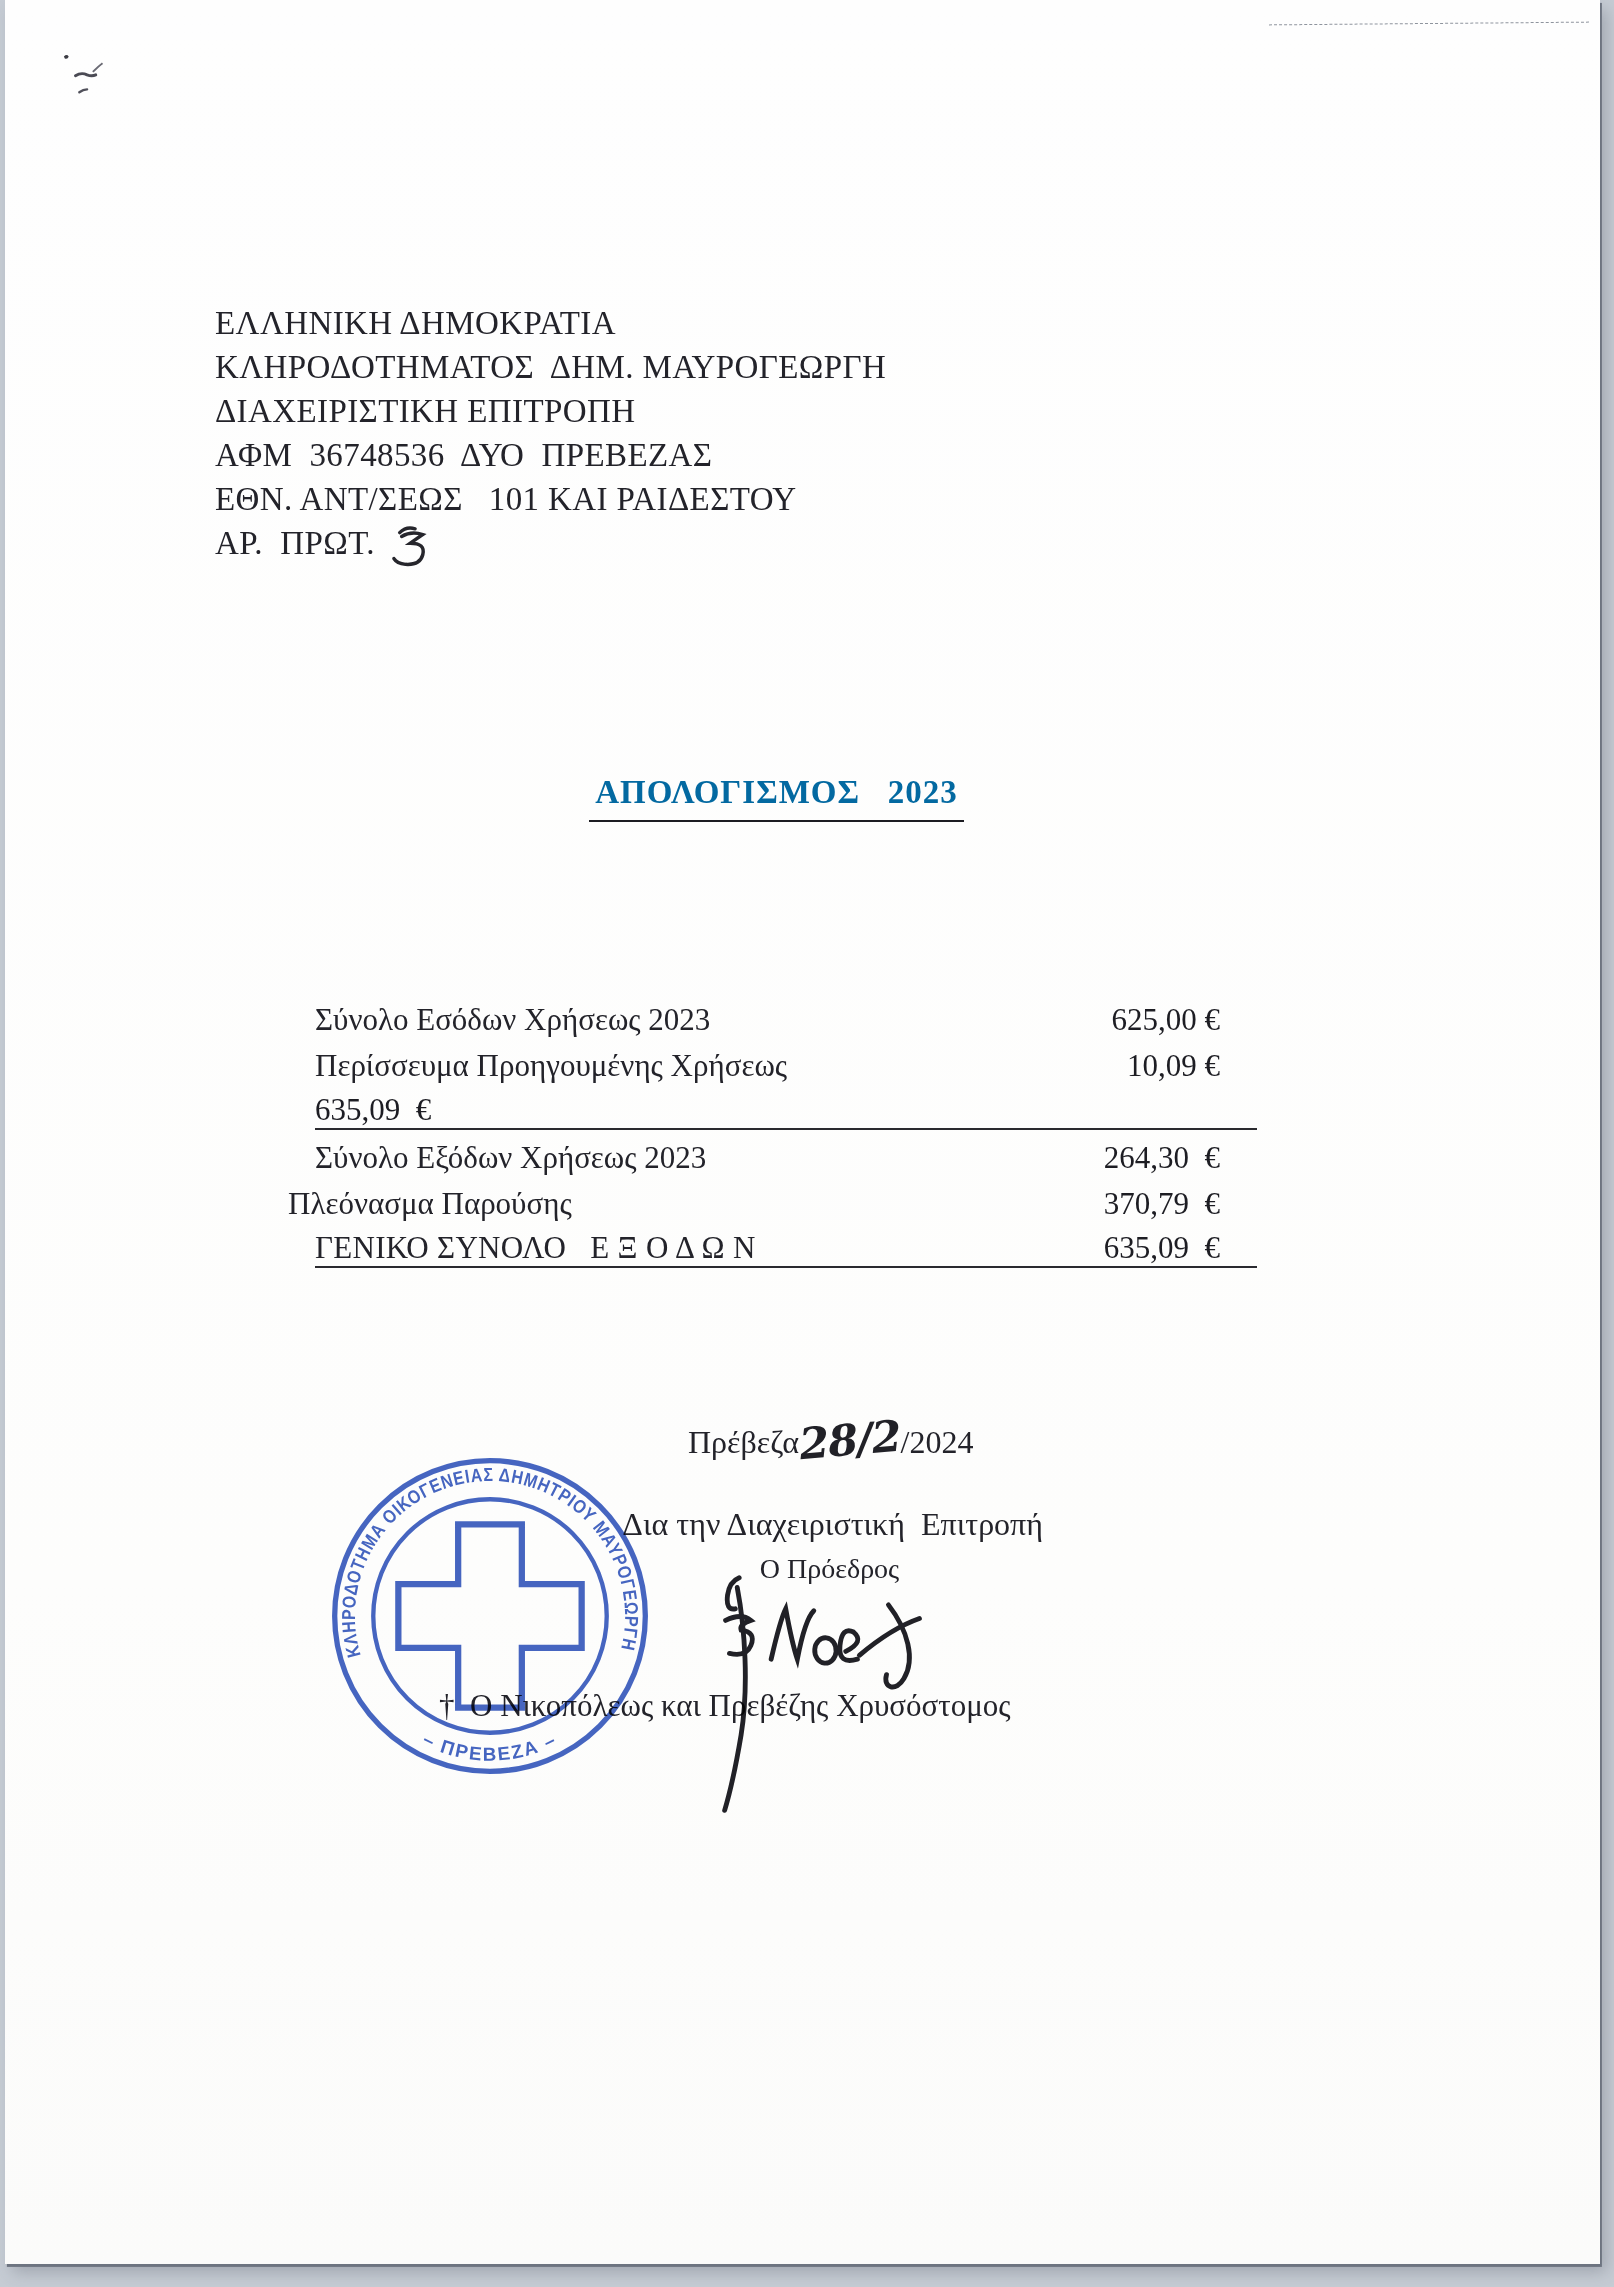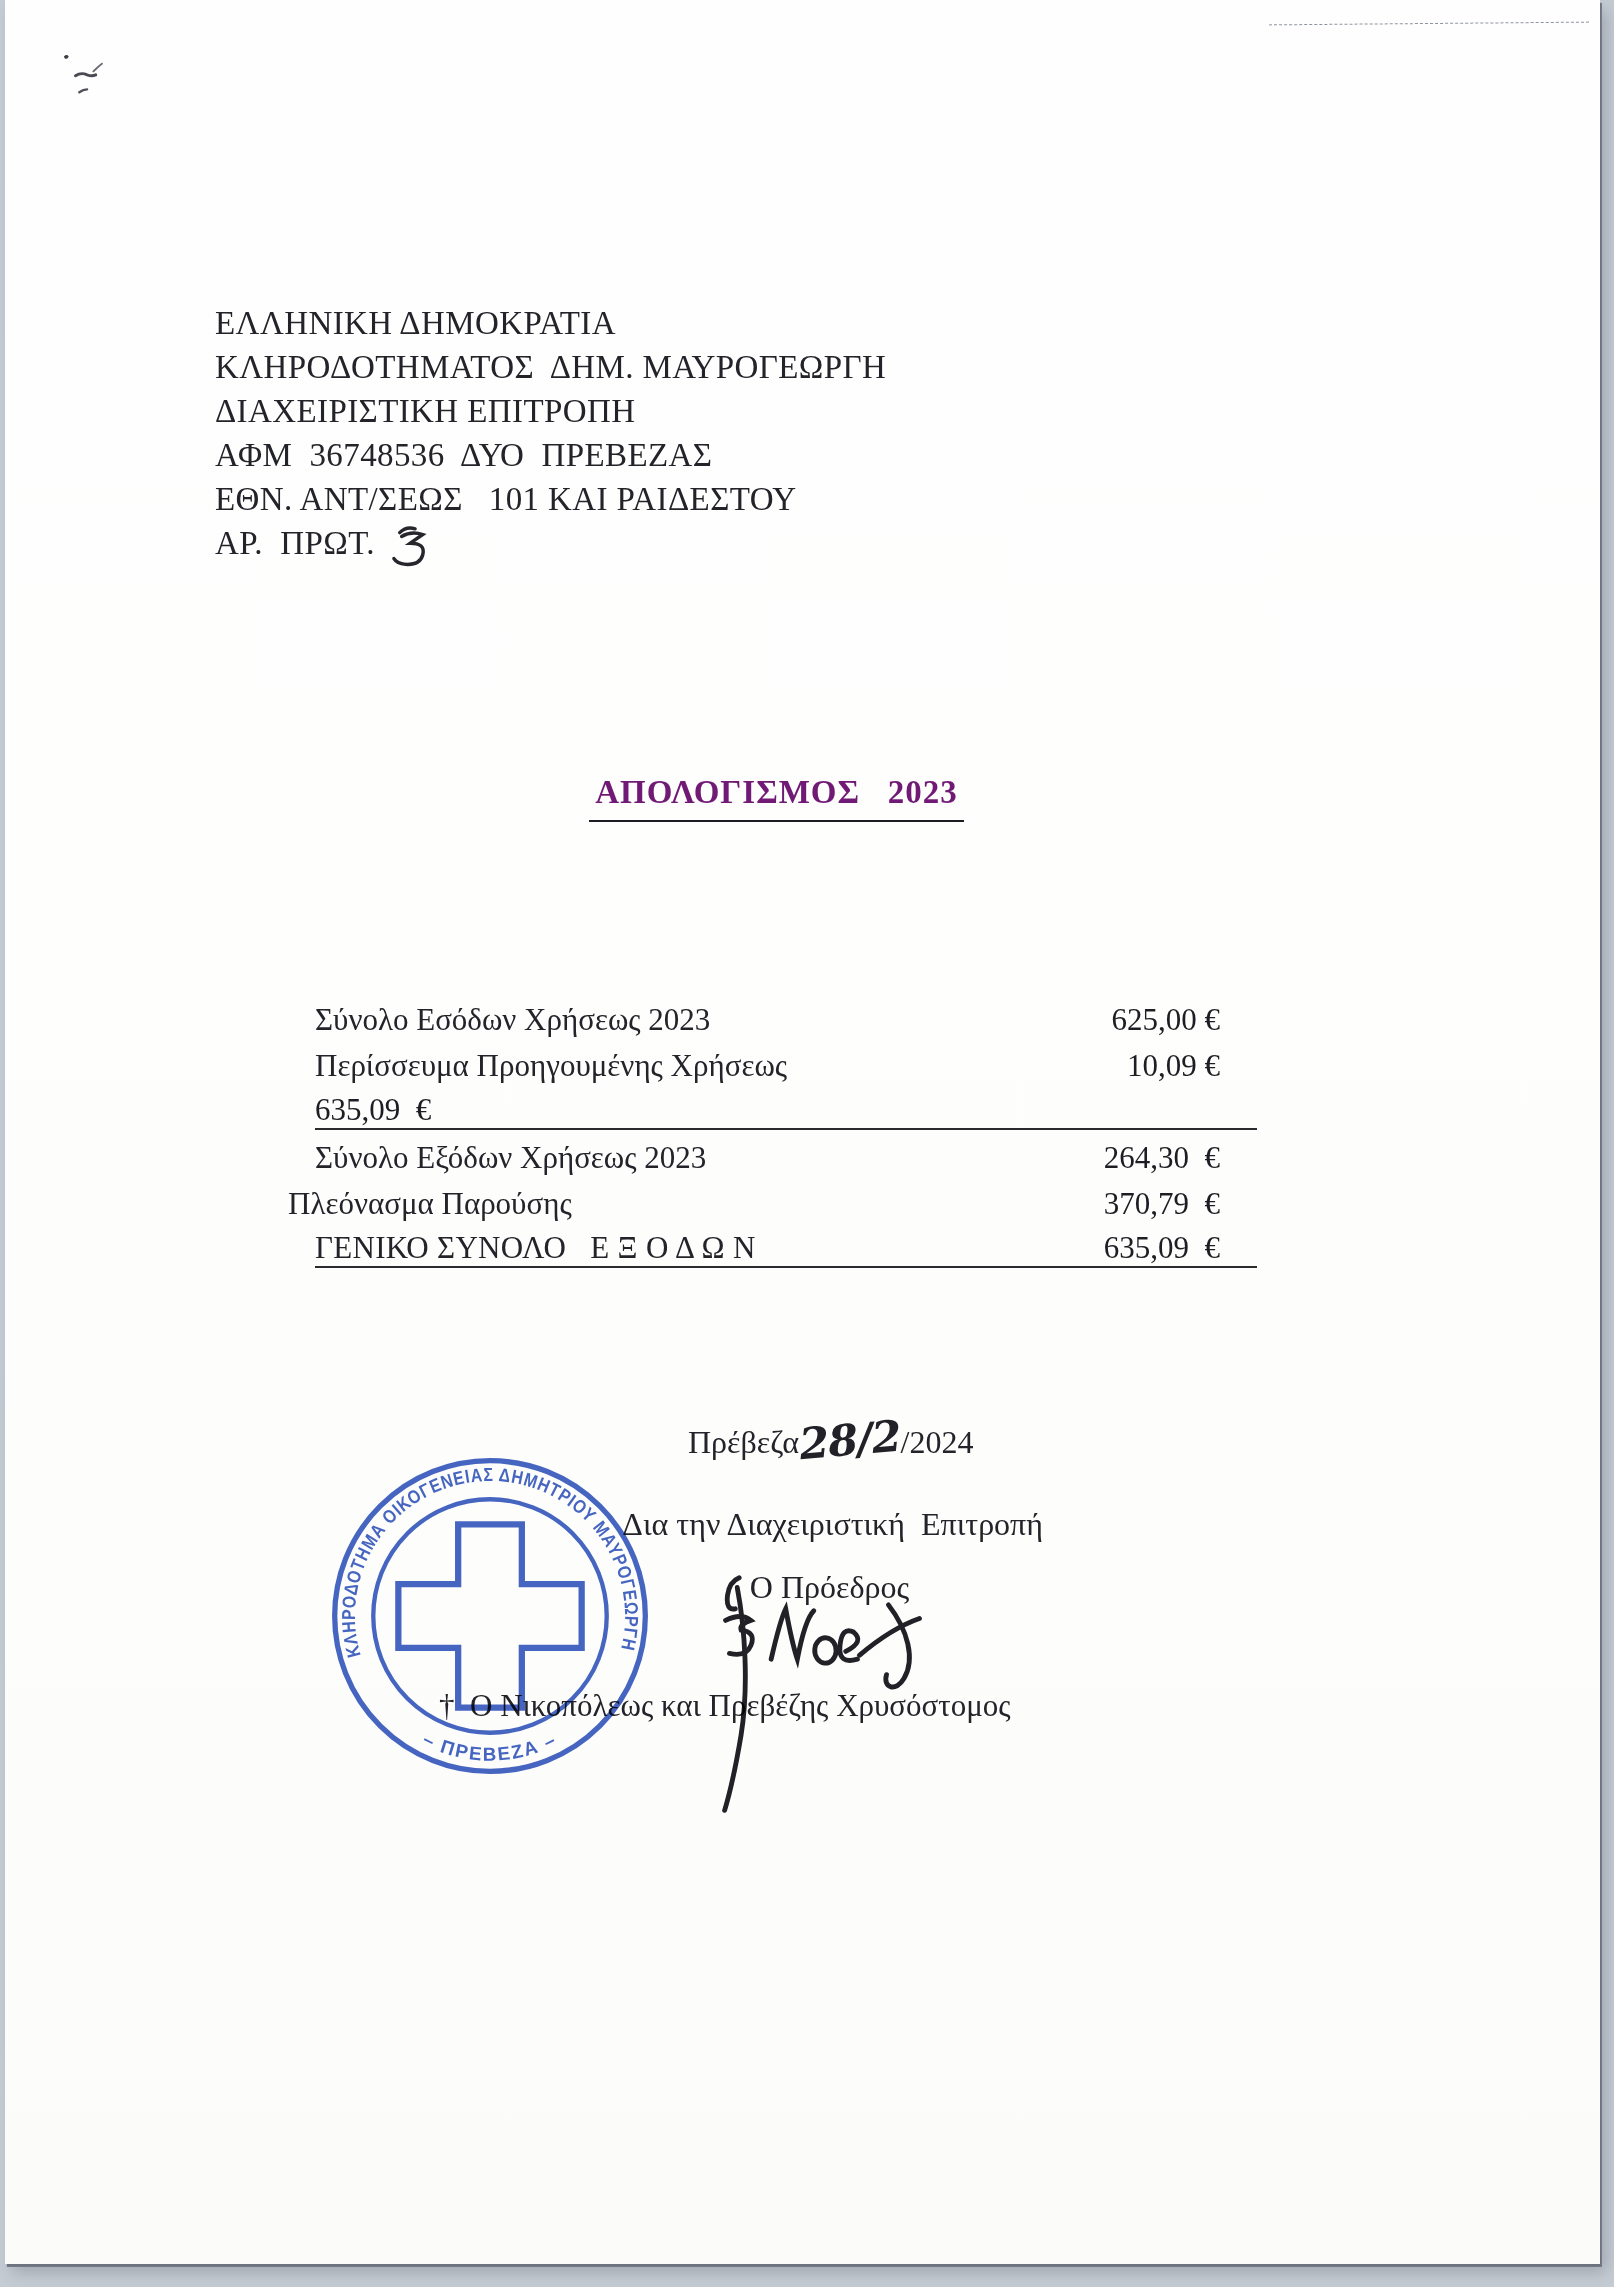--- a/index.html
+++ b/index.html
@@ -17,40 +17,40 @@
   }
   
   .hdr { position:absolute; left:215px; top:289px;margin-top:12px; }
   .hdr .hline { font-size:33px; line-height:44px; white-space:pre; letter-spacing:0.4px; }
   .proto { display:flex; align-items:flex-start; }
   .proto .num-svg { margin-left:15.5px; margin-top:1.9px; }
   
   .title-wrap { position:absolute; left:505px; top:774px; width:543px; text-align:center; }
   .title-wrap .ttl {
     display:inline-block; font-size:33px; font-weight:700; letter-spacing:1px;
-    white-space:pre; color:#701a75;
+    white-space:pre; color:#0369a1;
     border-bottom:2.9px solid #1c1c22; padding:0 5.8px 8.7px 5.8px;
   }
   
   .tbl { position:absolute; left:315px; top:992px; width:942px; }
   .trow { position:relative; height:46px; display:flex; align-items:flex-end; justify-content:space-between; }
   .trow .lbl { font-size:31px; white-space:pre; }
   .trow .val { font-size:31px; font-weight:400; white-space:pre; padding-right:37px; color:#1d1d23; }
   .trow.total { border-bottom:2.9px solid #2a2a2f; }
   .trow.total .lbl { letter-spacing:0.3px; }
   .trow.shift-left .lbl { margin-left:-27px; }
   
   .dateline { position:absolute; left:656px; top:1376px; font-size:32px; white-space:pre; }
   .dateline .hand {
     display:inline-block; font-family:"DejaVu Serif",serif; font-style:italic; font-weight:700;
     font-size:43px; transform:rotate(-5deg) translateY(1.9px); letter-spacing:-1px; color:#212127;
   }
   
   .closing1 { position:absolute; left:548px; top:1506px; width:495px; text-align:right; font-size:32px; white-space:pre; }
-  .closing2 { position:absolute; left:679px; top:1553px; width:301px; text-align:center; font-size:32px; white-space:pre;margin-top:16px; }
+  .closing2 { position:absolute; left:679px; top:1553px; width:301px; text-align:center; font-size:28px; white-space:pre; }
   .nameline { position:absolute; left:439px; top:1688px; font-size:31px; white-space:pre; }
   
   .stamp { position:absolute; left:326px; top:1452px; width:328px; height:328px;
            mix-blend-mode:multiply; opacity:.95; }
   .stamp text { font-family:"Liberation Sans","DejaVu Sans",sans-serif; font-weight:700; }
   
   .sig { position:absolute; left:679px; top:1570px; width:320px; height:252px; mix-blend-mode:multiply; }
   
   .dash-artifact { position:absolute; left:1269px; top:23px; width:320px; height:0;
     border-top:1.9px dashed #8e949d; transform:rotate(-.5deg); }

